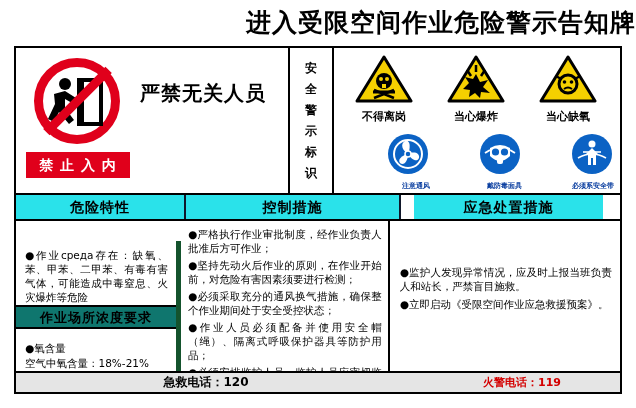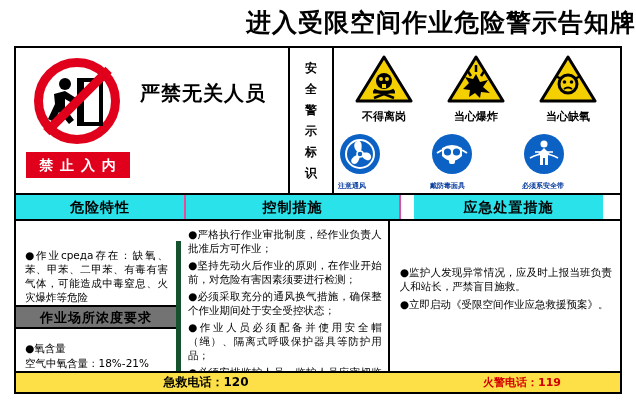--- a/index.html
+++ b/index.html
@@ -154,21 +154,21 @@
     font-family: "DejaVu Sans", "Liberation Sans", sans-serif;
   }
   .sign-grid2 {
     position: absolute;
     left: 4px; top: 84px;
     width: 278px;
     display: flex;
   }
   .sign-cell2 {
     width: 92px;
-    text-align: left;
+    text-align: right;
   }
   .blue-caption {
     font-size: 7px;
     font-weight: bold;
     color: #0b3fa0;
     margin-top: 1px;
     letter-spacing: 0px;
     font-family: "DejaVu Sans", "Liberation Sans", sans-serif;
   }
   
@@ -176,21 +176,21 @@
     position: absolute;
     left: 0; top: 145px;
     width: 604px;
     height: 26px;
     border-top: 2px solid #000000;
     box-sizing: border-box;
     display: flex;
   }
   .band-cell {
     background: #2ae2ea;
-    border-right: 2px solid #ec4899;
+    border-right: 2px solid #0f172a;
     box-sizing: border-box;
     text-align: center;
     font-size: 14px;
     font-weight: bold;
     color: #000000;
     line-height: 24px;
     letter-spacing: 1px;
     font-family: "DejaVu Sans", "Liberation Sans", sans-serif;
   }
   .band-c1 { width: 170px; }
@@ -225,21 +225,21 @@
     position: relative;
     padding: 6px 8px 0 10px;
   }
   .c1-top {
     padding: 7px 8px 0 9px;
     height: 64px;
     box-sizing: border-box;
   }
   .c1-subband {
     height: 24px;
-    background: #737373;
+    background: #0f766e;
     border-top: 2px solid #000000;
     border-bottom: 2px solid #000000;
     box-sizing: border-box;
     text-align: center;
     font-size: 13px;
     font-weight: bold;
     line-height: 22px;
     color: #000000;
     letter-spacing: 1px;
     font-family: "DejaVu Sans", "Liberation Sans", sans-serif;
@@ -257,21 +257,21 @@
   .txt-item { margin-bottom: 3px; }
   .txt-line { font-size: 10.5px; line-height: 15px; color:#000; font-family: "DejaVu Sans", "Liberation Sans", sans-serif;}
   .c3 .txt-item { margin-bottom: 4px; }
   .c3-block { margin-top: 38px; }
   
   .bottom {
     position: absolute;
     left: 0; top: 323px;
     width: 604px;
     height: 21px;
-    background: #fde047;
+    background: #e5e5e5;
     border-top: 2px solid #000000;
     box-sizing: border-box;
   }
   .bottom-left {
     position: absolute;
     left: 0; top: 0;
     width: 380px;
     text-align: center;
     font-size: 12px;
     font-weight: bold;

